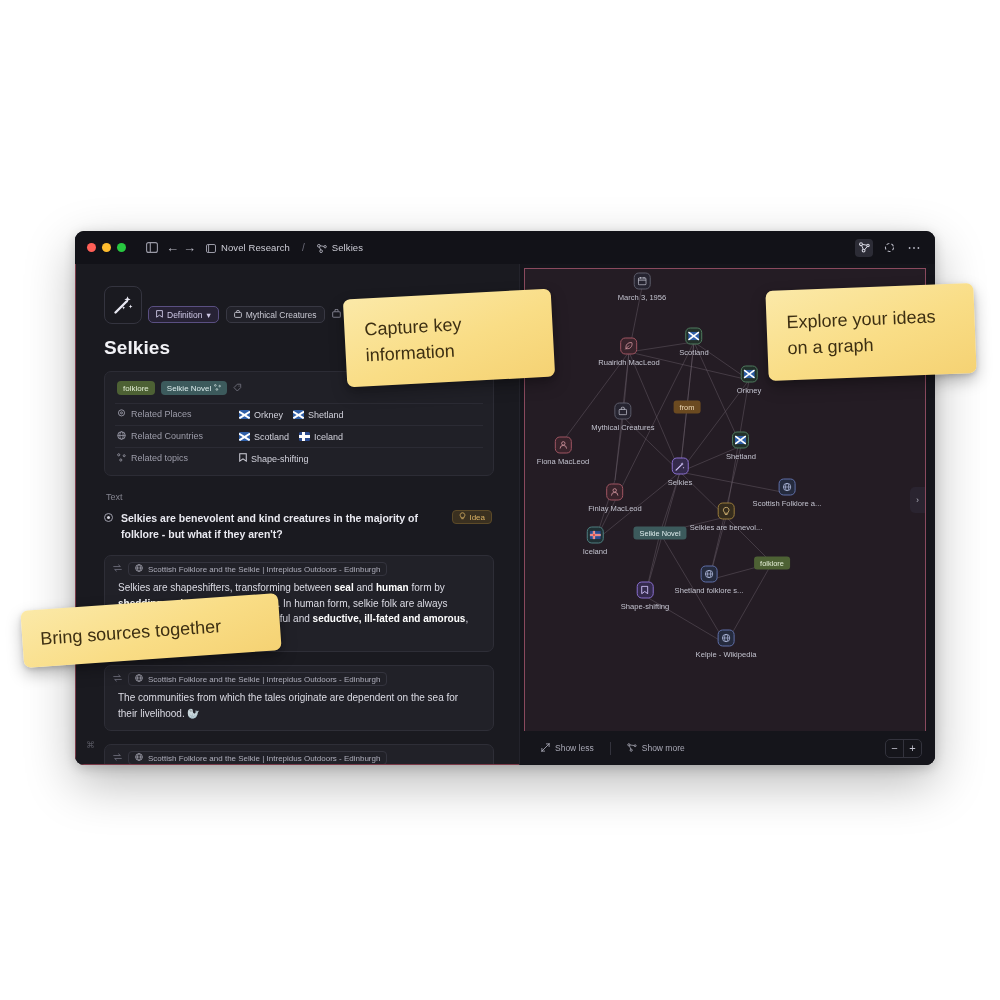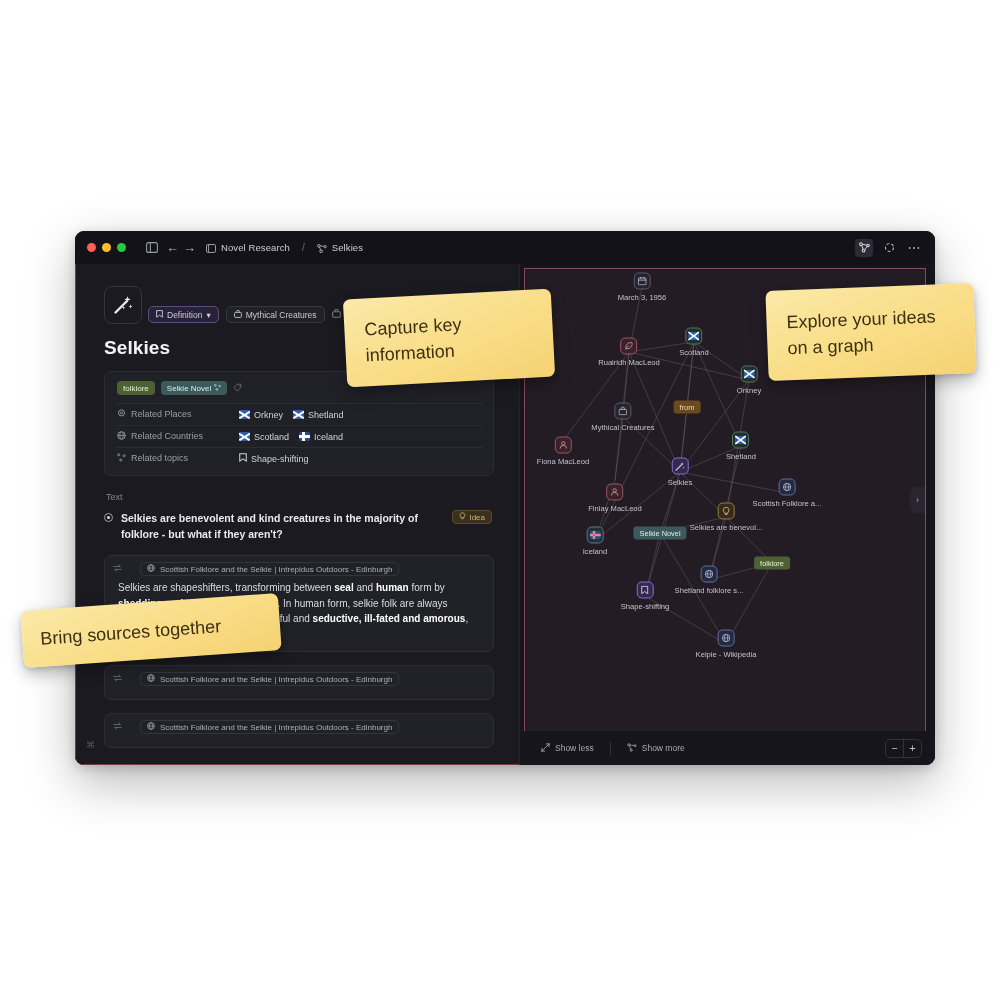--- a/index.html
+++ b/index.html
@@ -183,21 +183,21 @@
     background: #212128;
     border: 1px solid #2e2e37;
     border-radius: 7px;
     padding: 6px 8px 9px 8px;
   }
   .src-head { display: flex; align-items: center; gap: 6px; margin-bottom: 4px; }
   .src-swap { color: #70707e; font-size: 9px; }
   .src-title-pill {
     display: inline-flex; align-items: center; gap: 5px;
     border: 1px solid #34343e; border-radius: 4px;
-    padding: 1px 6px; color: #aeaebb; font-size: 8px; margin-left: 12px;
+    padding: 1px 6px; color: #aeaebb; font-size: 8px;
   }
   .src-body {
     color: #dcdce5; font-size: 10px; line-height: 15.5px;
     padding: 0 5px;
   }
   .src-body b { color: #ffffff; }
 
   .cmd-badge { position: absolute; left: 10px; bottom: 14px; color: #55555f; font-size: 9px; }
 
   
@@ -559,20 +559,21 @@
                 <span>
                   <svg width="8" height="8" viewBox="0 0 10 10">
                       <circle cx="5" cy="5" r="4.2" fill="none" stroke="#aeaebb" stroke-width="0.95"></circle>
                       <ellipse cx="5" cy="5" rx="1.9" ry="4.2" fill="none" stroke="#aeaebb" stroke-width="0.8"></ellipse>
                       <line x1="0.8" y1="5" x2="9.2" y2="5" stroke="#aeaebb" stroke-width="0.8"></line>
                     </svg>
                 </span>
                 <span>Scottish Folklore and the Selkie | Intrepidus Outdoors - Edinburgh</span>
               </span>
             </div>
+            <div class="src-body" id="src-body-1">The communities from which the tales originate are dependent on the sea for their livelihood. 🦭</div>
           </div>
 
           <div class="src-card">
             <div class="src-head">
               <span class="src-swap">
                 <svg width="9" height="8" viewBox="0 0 10 8">
                     <path d="M0.8 2.4 h7.4 l-2 -1.8 M9.2 5.6 h-7.4 l2 1.8" fill="none" stroke="#70707e" stroke-width="0.95" stroke-linecap="round" stroke-linejoin="round"></path>
                   </svg>
               </span>
               <span class="src-title-pill">

